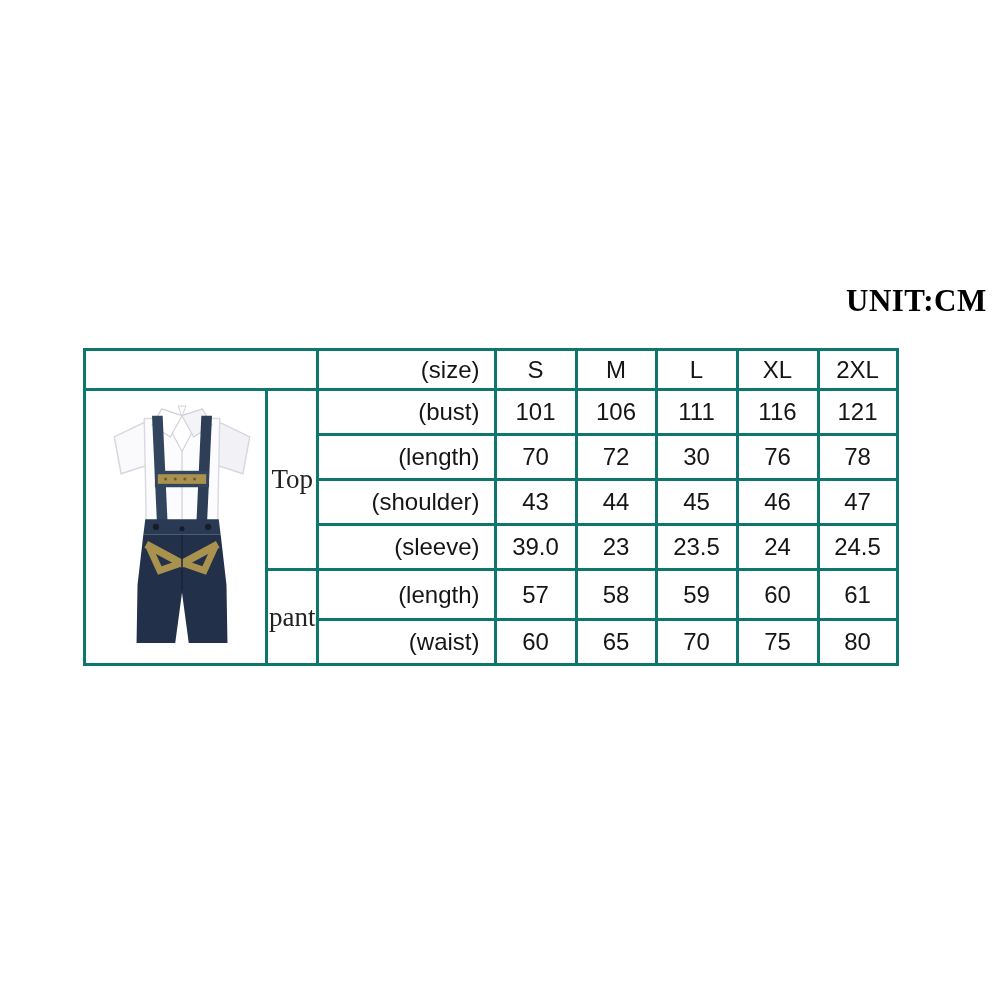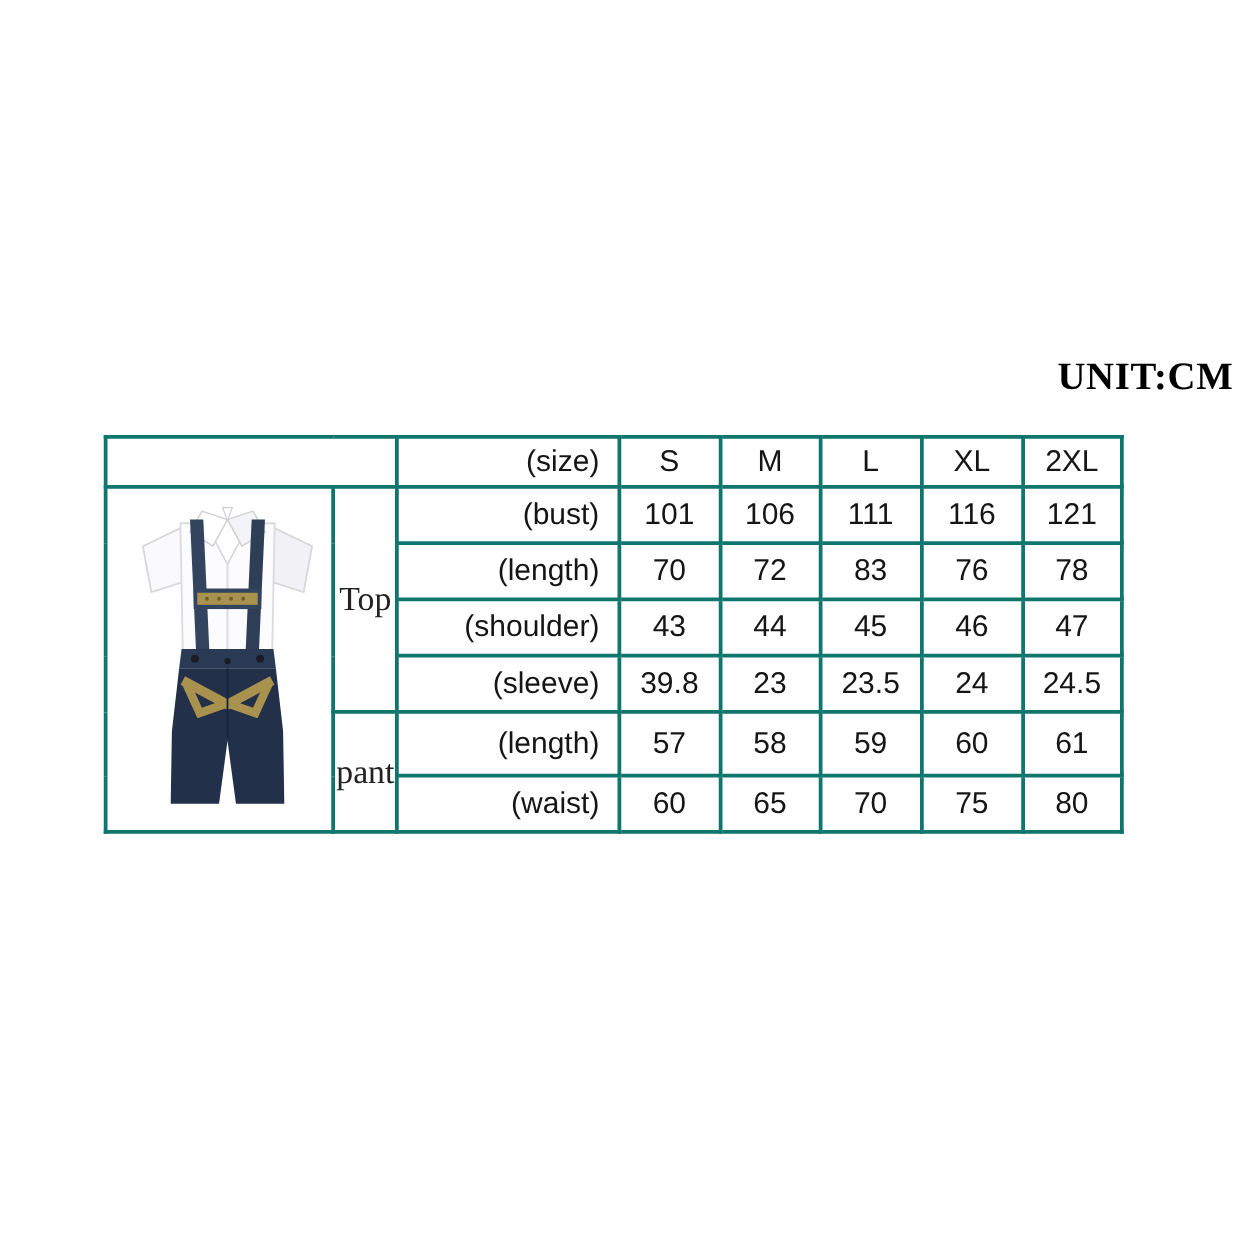--- a/index.html
+++ b/index.html
@@ -129,35 +129,35 @@
       <td class="val">101</td>
       <td class="val">106</td>
       <td class="val">111</td>
       <td class="val">116</td>
       <td class="val">121</td>
     </tr>
     <tr class="body-row">
       <td class="mlabel">(length)</td>
       <td class="val">70</td>
       <td class="val">72</td>
-      <td class="val">83</td>
+      <td class="val">30</td>
       <td class="val">76</td>
       <td class="val">78</td>
     </tr>
     <tr class="body-row">
       <td class="mlabel">(shoulder)</td>
       <td class="val">43</td>
       <td class="val">44</td>
       <td class="val">45</td>
       <td class="val">46</td>
       <td class="val">47</td>
     </tr>
     <tr class="body-row">
       <td class="mlabel">(sleeve)</td>
-      <td class="val">39.8</td>
+      <td class="val">39.0</td>
       <td class="val">23</td>
       <td class="val">23.5</td>
       <td class="val">24</td>
       <td class="val">24.5</td>
     </tr>
     <tr class="body-row">
       <td class="group-cell" rowspan="2">pant</td>
       <td class="mlabel">(length)</td>
       <td class="val">57</td>
       <td class="val">58</td>

